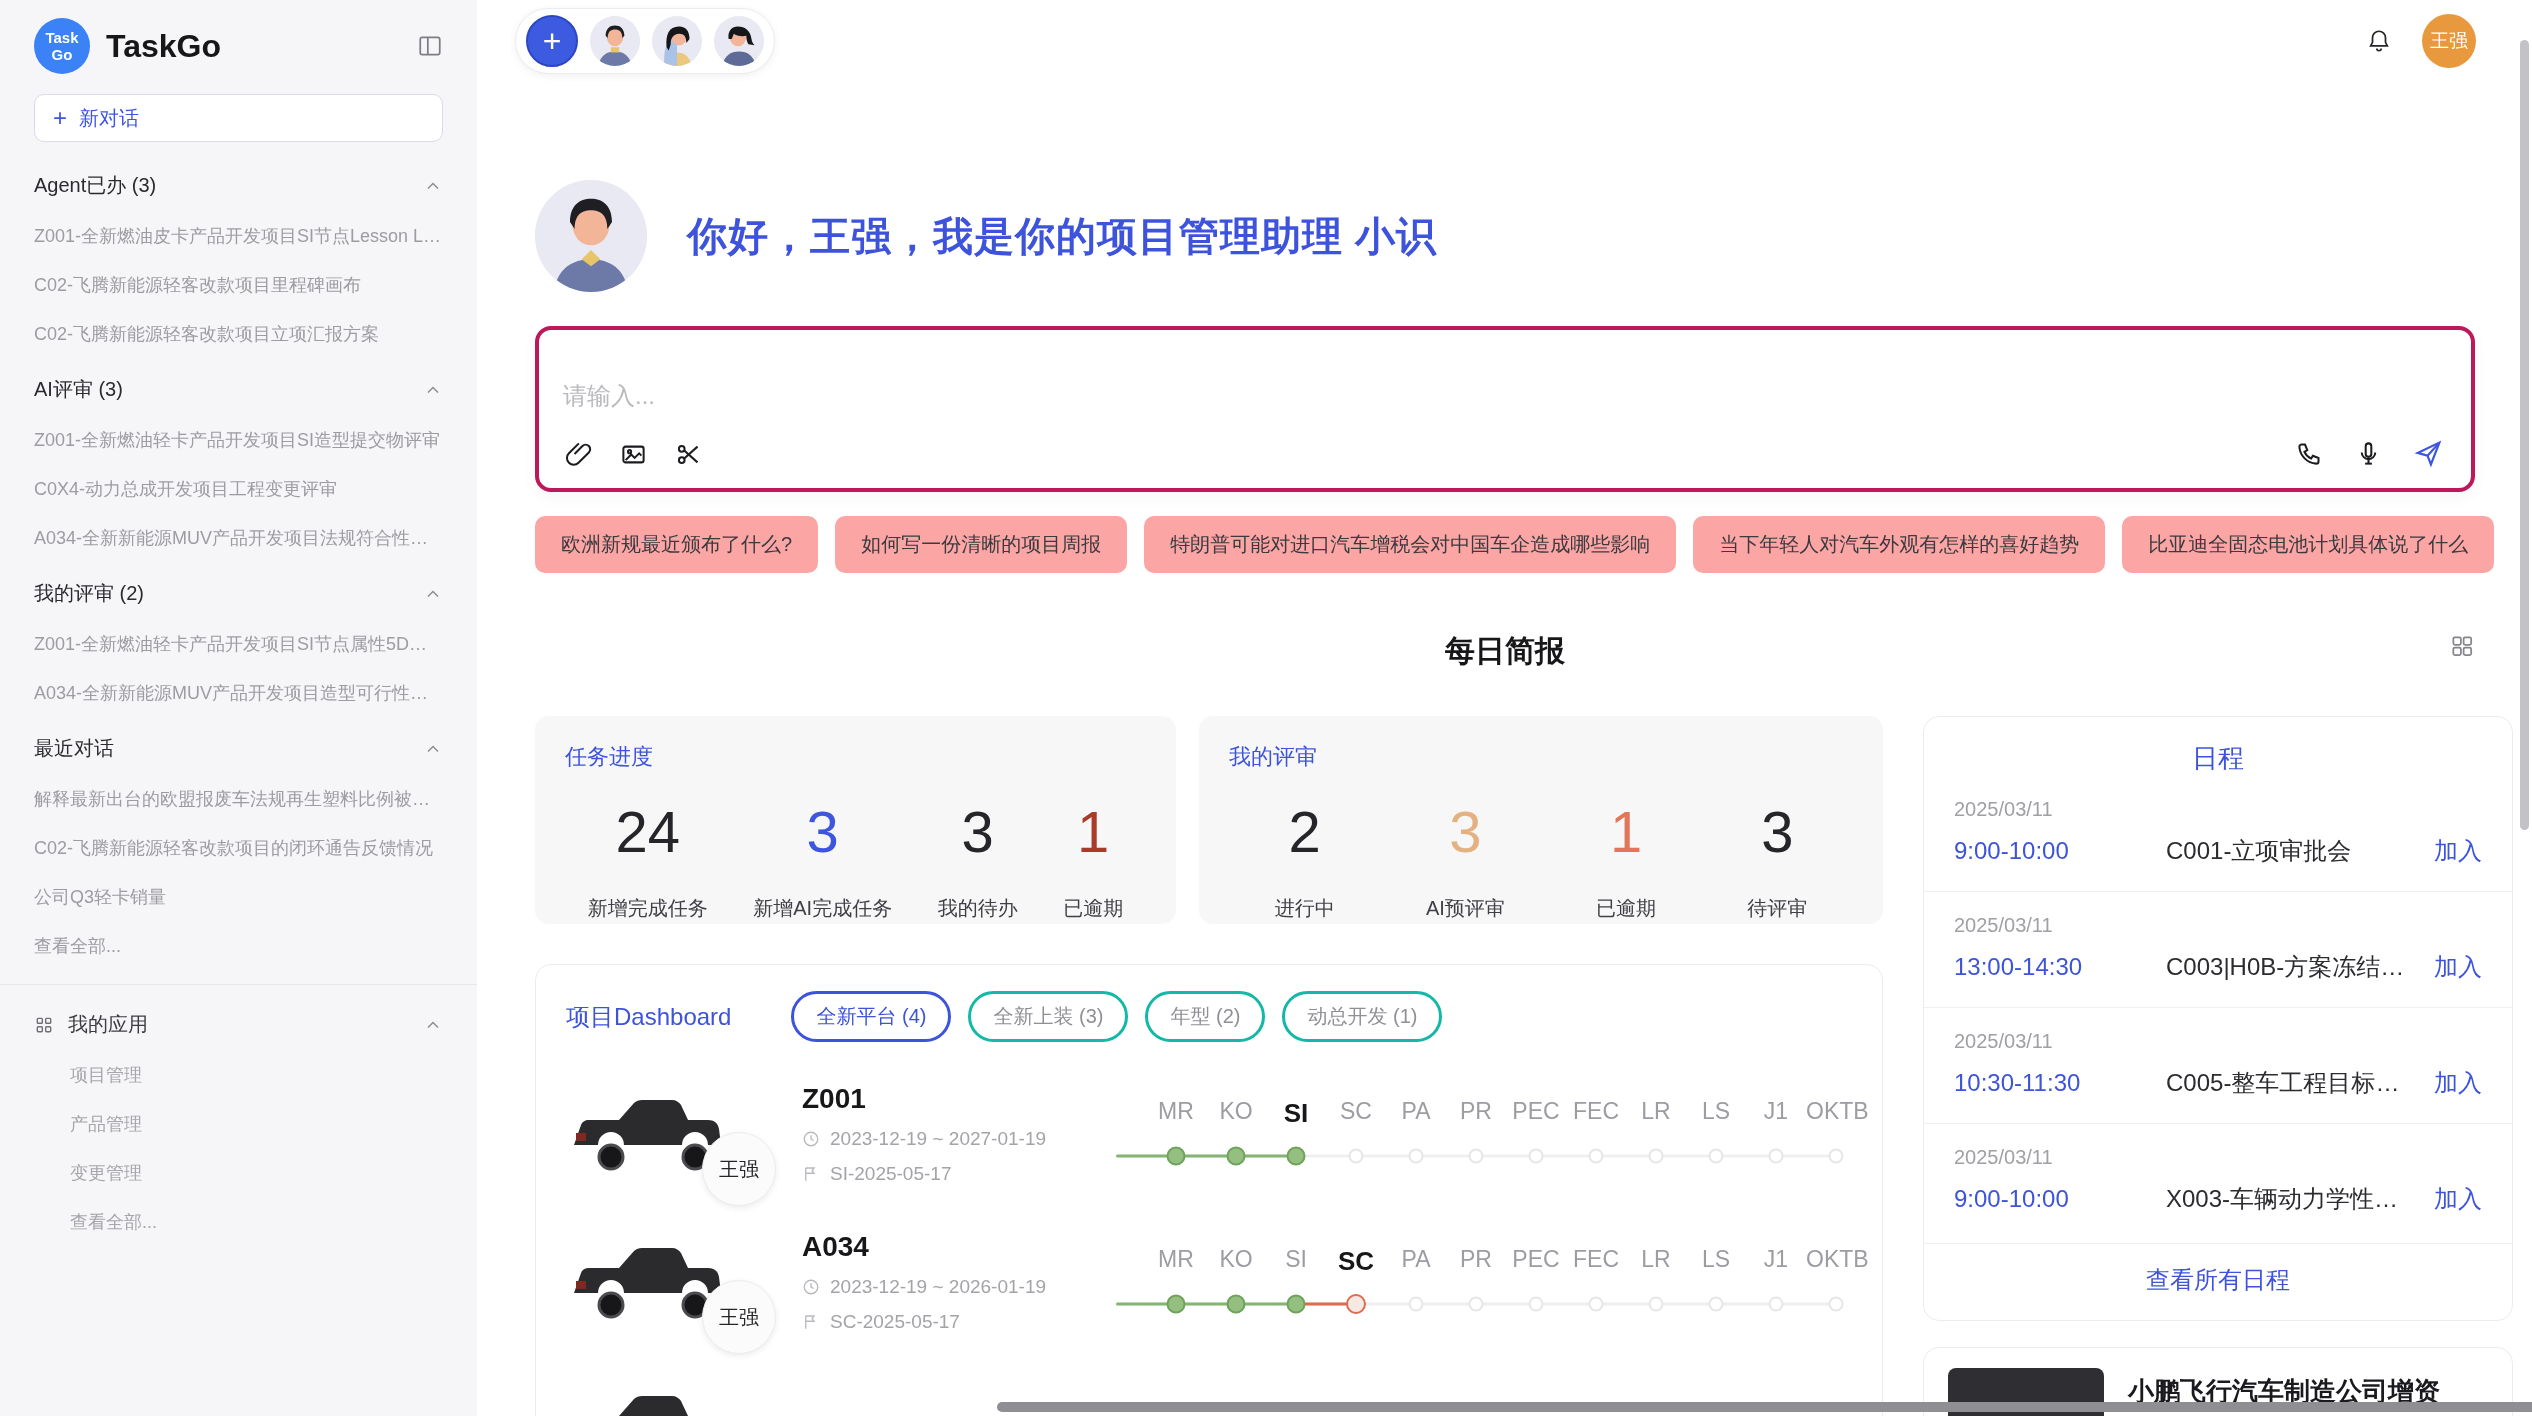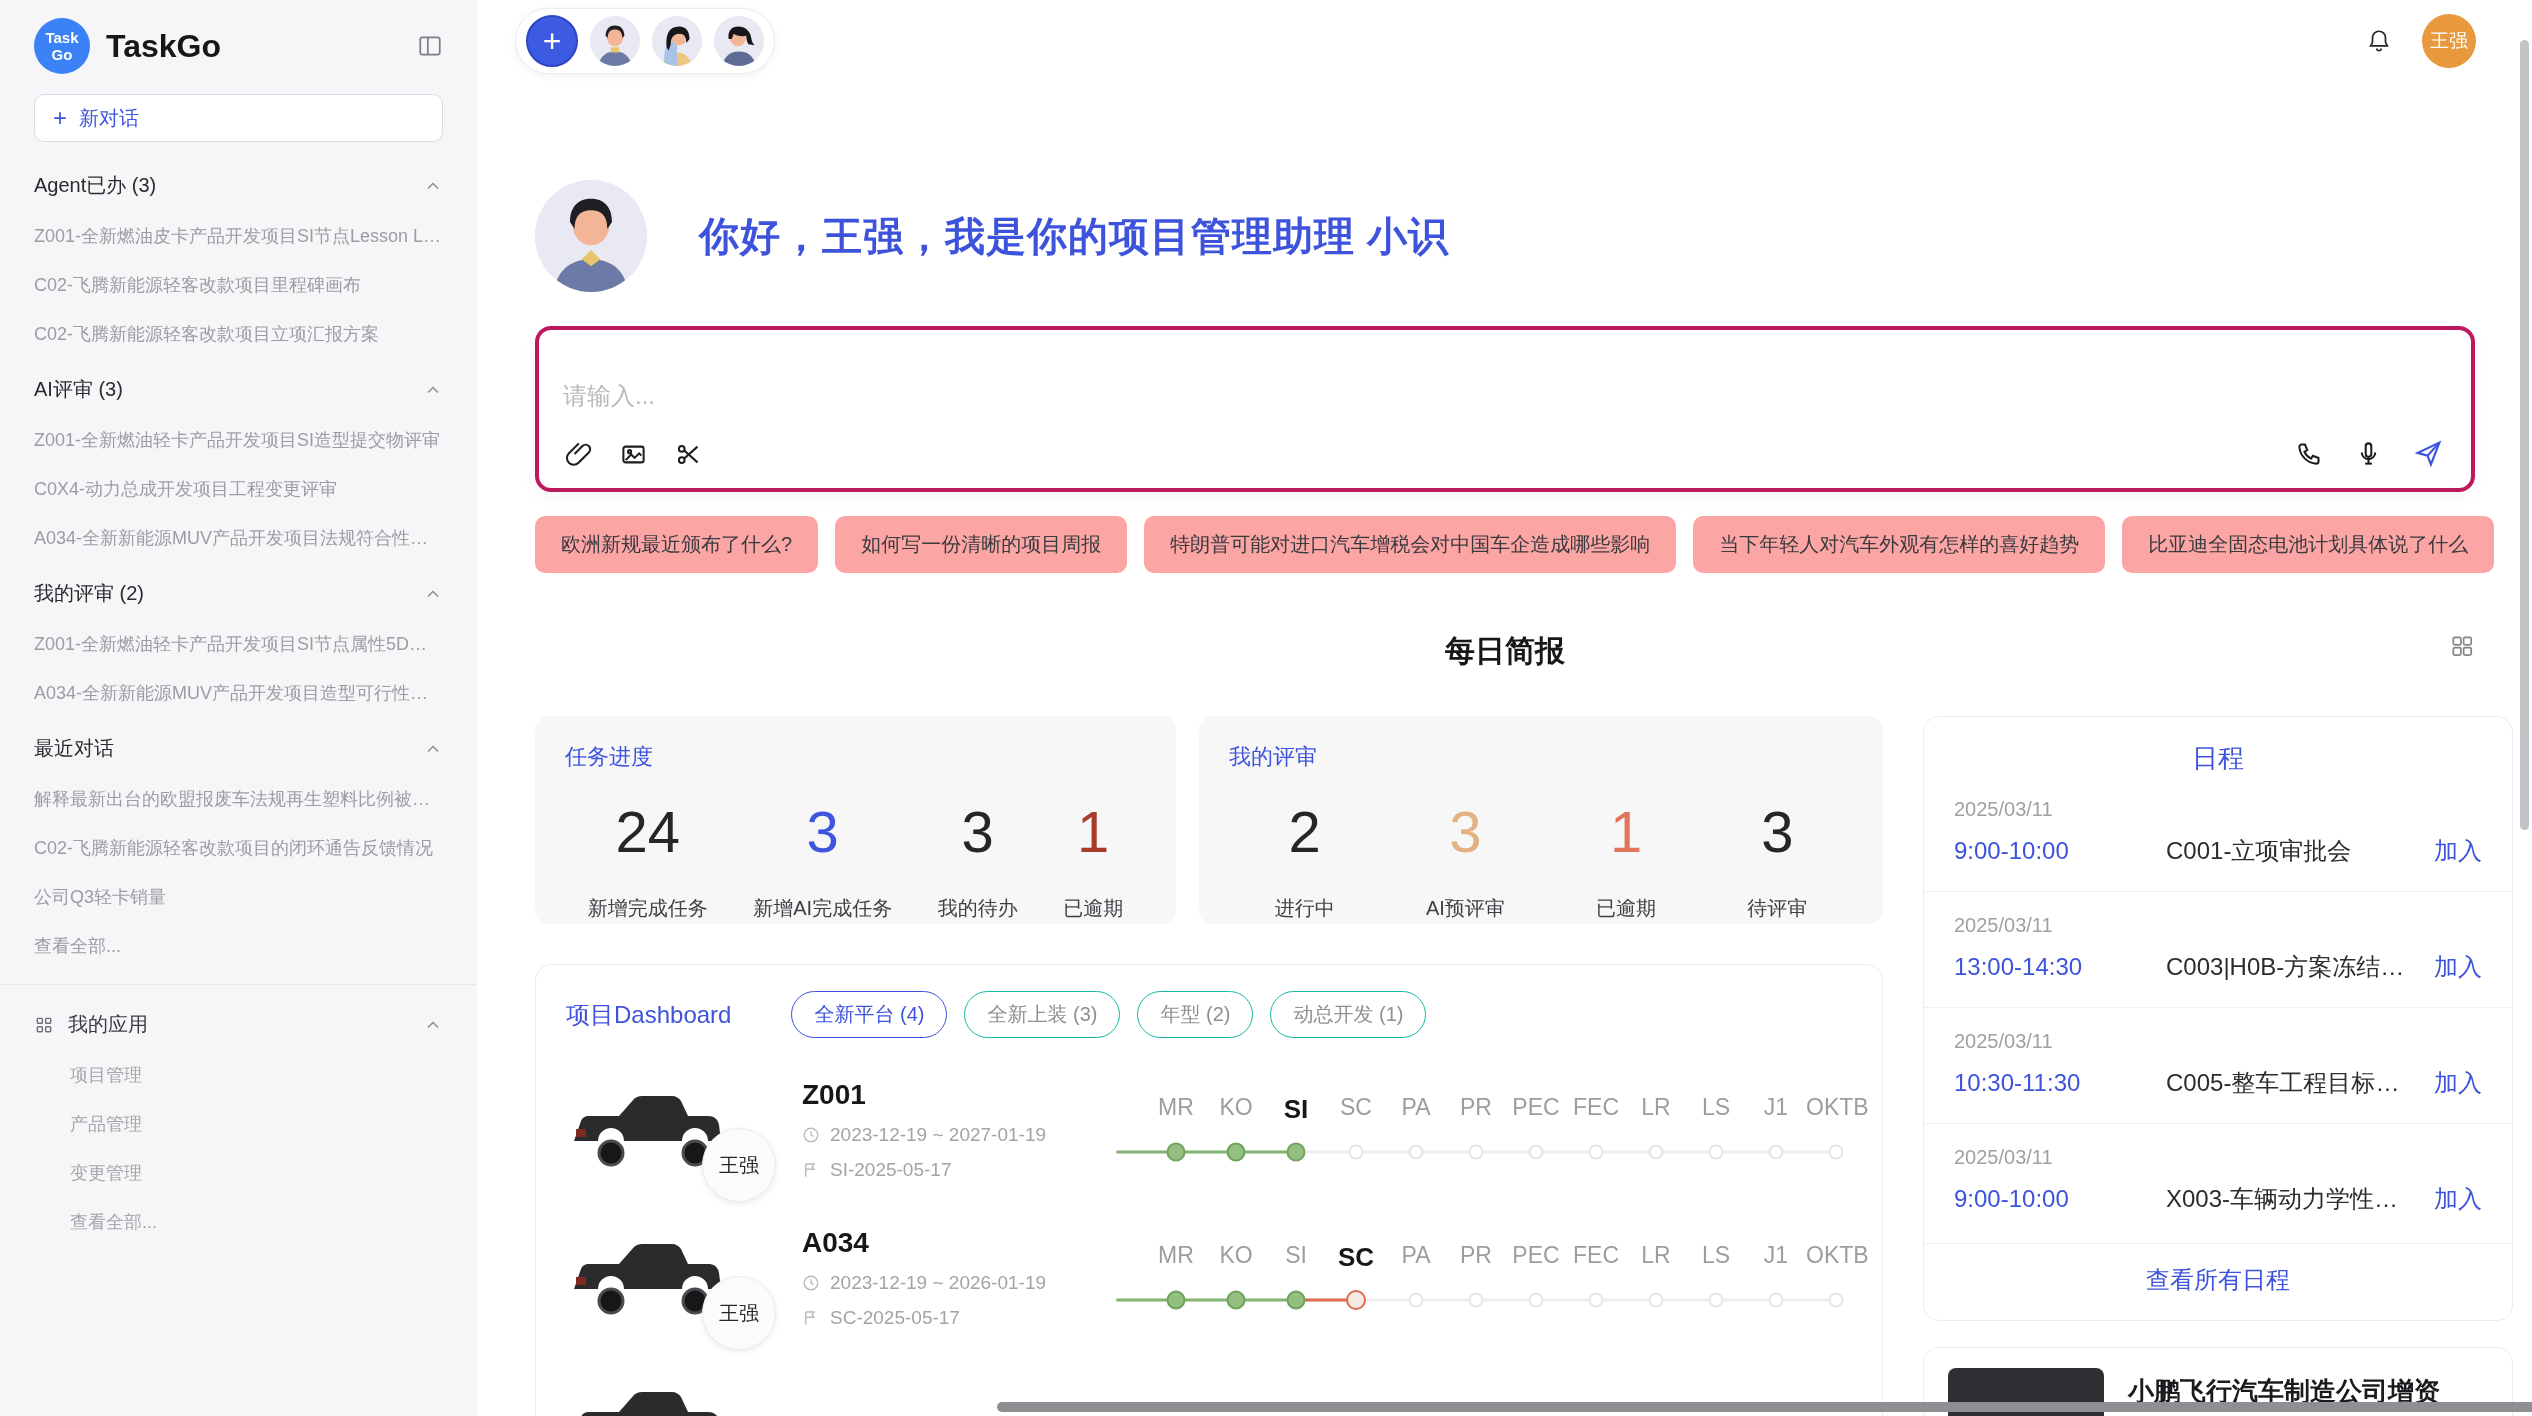--- a/index.html
+++ b/index.html
@@ -35,21 +35,21 @@
     display:flex;align-items:center;gap:12px;padding:6px 10px;}
   .plus-btn{width:52px;height:52px;border-radius:50%;background:#3D5BE0;color:#fff;display:flex;align-items:center;
     justify-content:center;font-size:32px;font-weight:300;cursor:pointer;border:2px solid #2c46c4;}
   .pavatar{width:50px;height:50px;border-radius:50%;overflow:hidden;cursor:pointer;background:#e9e9f3;}
   .topbar-right{margin-left:auto;display:flex;align-items:center;gap:30px;}
   .bell{color:#26262a;display:flex;cursor:pointer;}
   .user-avatar{width:54px;height:54px;border-radius:50%;background:#E8993E;color:#fff;font-size:19px;
     display:flex;align-items:center;justify-content:center;cursor:pointer;}
 
   .content{padding:0 57px 0 58px;}
-  .hero{margin-top:108px;display:flex;align-items:center;gap:52px;}
+  .hero{margin-top:108px;display:flex;align-items:center;gap:40px;}
   .hero-avatar{width:112px;height:112px;border-radius:50%;overflow:hidden;background:#e9e9f3;flex-shrink:0;}
   .greeting{font-size:40px;font-weight:700;color:#3D53DC;letter-spacing:1px;}
 
   .input-card{margin-top:34px;height:166px;background:#fff;border:4px solid #be185d;border-radius:16px;
     box-shadow:0 6px 16px rgba(0,0,0,.04);padding:22px 24px;position:relative;}
   .input-field{width:100%;border:none;outline:none;font-size:24px;color:#26262a;margin-top:30px;background:transparent;
     font-family:"Liberation Sans","DejaVu Sans",sans-serif;}
   .input-field::placeholder{color:#b9b9be;}
   .input-icons-left{position:absolute;left:26px;bottom:20px;display:flex;gap:28px;color:#1c1c20;}
   .input-icons-right{position:absolute;right:28px;bottom:20px;display:flex;gap:32px;color:#1c1c20;align-items:center;}
@@ -76,21 +76,21 @@
   .stat-items{display:flex;justify-content:space-around;margin-top:26px;}
   .stat{text-align:center;}
   .stat-value{font-size:58px;font-weight:500;color:#26262a;}
   .stat-label{margin-top:30px;font-size:20px;color:#3f3f45;}
 
   .dash-card{margin-top:40px;background:#fff;border:1px solid #ececf0;border-radius:16px;padding:26px 30px;height:480px;overflow:hidden;}
   .dash-head{display:flex;align-items:center;gap:60px;}
   .dash-title{font-size:24px;color:#3D53DC;font-weight:500;}
   .tabs{display:flex;gap:17px;}
   .tab{border-radius:999px;padding:9px 22px;font-size:20px;background:#fff;cursor:pointer;
-    border:1px solid #14b8a6;color:#8f8f95;font-family:"Liberation Sans","DejaVu Sans",sans-serif;}
+    border:3px solid #14b8a6;color:#8f8f95;font-family:"Liberation Sans","DejaVu Sans",sans-serif;}
   .tab.active{border-color:#3D53DC;color:#3D53DC;}
 
   .proj-row{margin-top:36px;display:flex;align-items:center;cursor:pointer;}
   .proj-imgwrap{position:relative;width:180px;height:112px;flex-shrink:0;}
   .owner-badge{position:absolute;right:-30px;bottom:-16px;width:74px;height:74px;border-radius:50%;background:#fbfbfc;
     border:1px solid #ececf0;box-shadow:0 2px 6px rgba(0,0,0,.08);display:flex;align-items:center;justify-content:center;
     font-size:20px;color:#26262a;}
   .proj-info{margin-left:56px;width:250px;flex-shrink:0;}
   .proj-code{font-size:28px;font-weight:700;color:#17171a;}
   .proj-meta{margin-top:13px;display:flex;align-items:center;gap:10px;font-size:19px;color:#a3a3a8;white-space:nowrap;}

